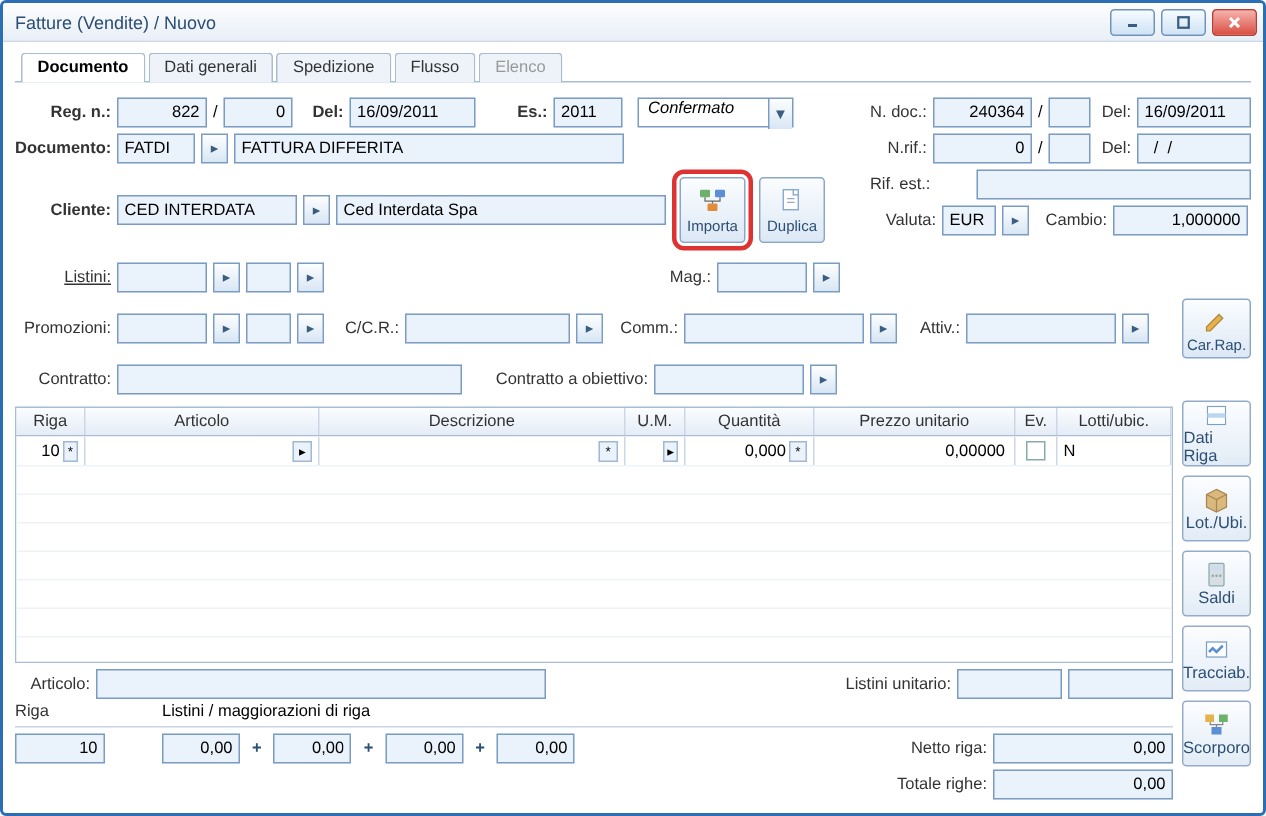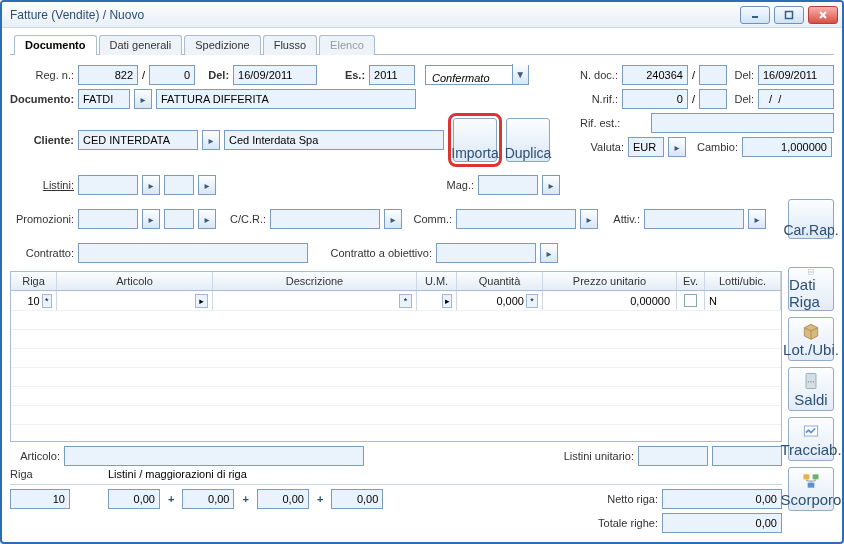--- a/index.html
+++ b/index.html
@@ -14,43 +14,43 @@
   .tabs { display:flex; gap:2px; border-bottom:1px solid #a8bdd4; padding-left:4px;}
   .tab { padding:3px 10px 4px; border:1px solid #a8bdd4; border-bottom:none; border-radius:3px 3px 0 0; background:#eef3f9; color:#333; cursor:default; position:relative; top:1px;}
   .tab.active { background:#fff; font-weight:bold; color:#000;}
   .tab.disabled { color:#999; }
 
   .row { display:flex; align-items:center; gap:4px; }
   .lbl { text-align:right; color:#333; }
   .inp { border:1px solid #7a9cc2; background:#eaf2fb; padding:2px 4px; height:20px; font-size:11px; }
   .inp.right { text-align:right; }
   .dropbtn { width:18px; height:20px; border:1px solid #7a9cc2; background:linear-gradient(#fdfeff,#d8e6f4); display:inline-flex; align-items:center; justify-content:center; font-size:10px; color:#3a5d80; vertical-align:top; }
-  .sel { border:1px solid #7a9cc2; background:#fff; height:20px; font-style:italic; display:inline-flex; align-items:flex-end;gap:16px; }
+  .sel { border:1px solid #7a9cc2; background:#fff; height:20px; font-style:italic; display:inline-flex; align-items:flex-start;gap:16px; }
   .sel .sv { flex:1; padding:0 6px;}
-  .bigbtn { width:44px; height:44px; border:1px solid #8aa7c7; border-radius:3px; background:linear-gradient(#fbfdff,#dce8f5); display:flex; flex-direction:row; align-items:flex-end; justify-content:center; font-size:14px; color:#2c4f74; }
+  .bigbtn { width:44px; height:44px; border:1px solid #8aa7c7; border-radius:3px; background:linear-gradient(#fbfdff,#dce8f5); display:flex; flex-direction:column; align-items:center; justify-content:center; font-size:10px; color:#2c4f74; }
   .bigbtn .ic { width:20px; height:20px; margin-bottom:2px; }
   .hl { border:3px solid #d33; border-radius:8px; padding:2px; }
 
   .spacer { flex:1; }
 
   .grid { border:1px solid #a8bdd4; margin-top:4px; }
   .ghead { display:flex; background:linear-gradient(#fbfdff,#e4ecf6); border-bottom:1px solid #a8bdd4; }
   .ghead .gc, .grow .gc { border-right:1px solid #cbd7e5; padding:3px 4px; font-size:11px; overflow:hidden; }
   .ghead .gc { text-align:center; color:#333; }
   .gbody { height:150px; background:#fff; overflow:auto; }
   .grow { display:flex; border-bottom:1px solid #eef2f7; height:20px; align-items:stretch;}
   .grow .gc { display:flex; align-items:center; }
   .grow.empty { height:19px; }
   .c-riga{width:46px} .c-art{width:156px} .c-desc{width:204px} .c-um{width:40px} .c-qta{width:86px} .c-prezzo{width:134px} .c-ev{width:28px} .c-lot{flex:1}
   .cell-in { width:100%; text-align:right; border:none; background:transparent; font-size:11px; padding:0 2px;}
   .lookup { width:14px; height:14px; border:1px solid #a2b8d0; background:#eaf2fb; font-size:9px; display:inline-flex; align-items:center; justify-content:center;}
   .chk { width:13px; height:13px; border:1px solid #8aa; background:#fff; }
 
   .sidetools { display:flex; flex-direction:column; gap:6px; margin-left:6px; }
-  .sidetools .tbtn { width:46px; height:44px; border:1px solid #94abca; border-radius:3px; background:linear-gradient(#fcfdff,#e2ecf6); display:flex; flex-direction:column; align-items:center; justify-content:center; font-size:15px; color:#2c4f74; }
+  .sidetools .tbtn { width:46px; height:44px; border:1px solid #94abca; border-radius:3px; background:linear-gradient(#fcfdff,#e2ecf6); display:flex; flex-direction:column; align-items:center; justify-content:center; font-size:11px; color:#2c4f74; }
   .tbtn svg { width:22px; height:20px; }
 
   .footer-grid { display:flex; align-items:center; gap:4px; margin-top:4px; }
   .hr { height:1px; background:#c8d4e4; margin:4px 0; }
   .small-inp { border:1px solid #7a9cc2; background:#eaf2fb; height:20px; padding:2px 4px; text-align:right; font-size:11px; }
   .read { background:#eaf2fb; }
   .plus { padding:0 4px; color:#2c4f74; font-weight:bold;}
 </style>
 </head>
 <body>
@@ -83,21 +83,21 @@
       <div class="tab active">Documento</div>
       <div class="tab">Dati generali</div>
       <div class="tab">Spedizione</div>
       <div class="tab">Flusso</div>
       <div class="tab disabled">Elenco</div>
     </div>
 
     <div style="display:flex; gap:8px; margin-top:6px;">
       <div style="flex:1;">
         <div class="row">
-          <span class="lbl" style="width:64px; font-weight:normal;">Reg. n.:</span>
+          <span class="lbl" style="width:64px; font-weight:bold;">Reg. n.:</span>
           <input class="inp right" style="width: 60px;" value="822">
           <span>/</span>
           <input class="inp right" style="width: 46px;" value="0">
           <span class="lbl" style="width:30px; font-weight:bold;">Del:</span>
           <input class="inp" style="width: 84px;" value="16/09/2011">
           <span class="lbl" style="width:44px; font-weight:bold;">Es.:</span>
           <input class="inp" style="width: 46px;" value="2011">
           <div class="sel" style="width:104px; margin-left:6px;">
             <span class="sv">Confermato</span>
             <span class="dropbtn" style="border:none; border-left:1px solid #7a9cc2;">▼</span>

